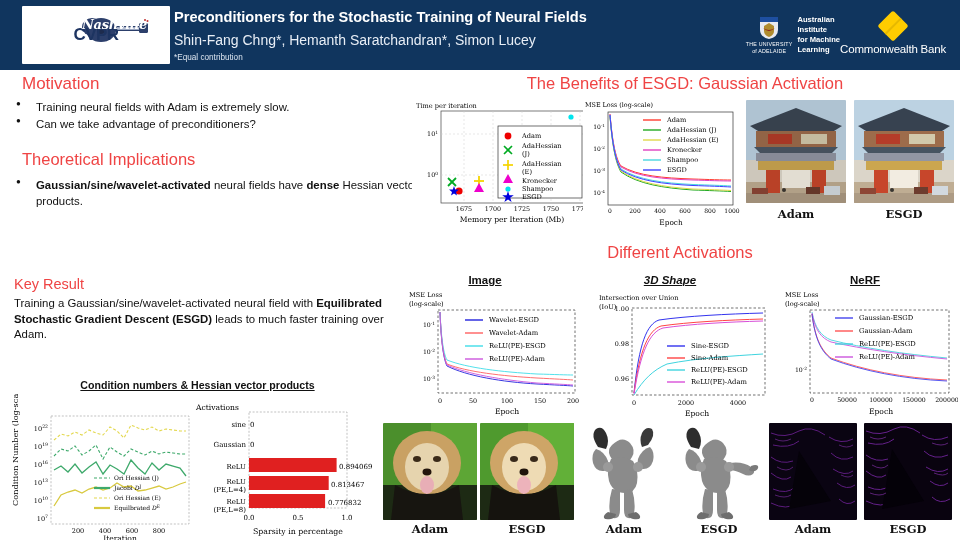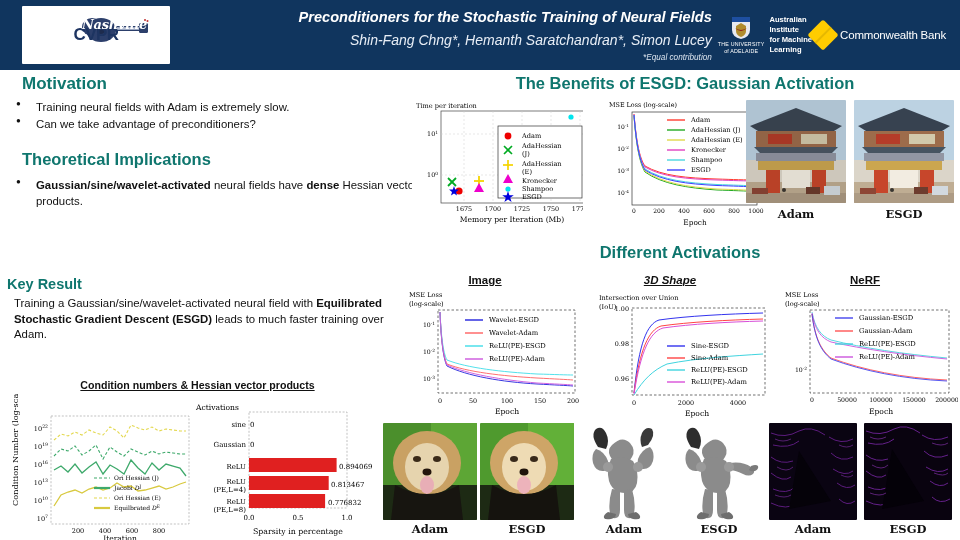--- a/index.html
+++ b/index.html
@@ -30,52 +30,52 @@
   .guitar {
     position:absolute; left:57px; top:8px; width:76px; height:30px; z-index:2;
   }
   .nashville-script {
     position:absolute; left:60px; top:11px; z-index:4;
     font-family:"DejaVu Serif", serif; font-style:italic;
     font-size:13px; color:#ffffff; font-weight:bold;
     letter-spacing:-0.3px;
   }
   .title-block {
-    flex:1; text-align:right; padding-left:4px; padding-right:6px;font-style:italic;
+    flex:1; text-align:left; padding-left:4px; padding-right:6px;
   }
   .poster-title {
     color:#ffffff; font-size:14.6px; font-weight:bold; line-height:1.25;
   }
   .poster-authors {
     color:#e8eef6; font-size:14px; margin-top:6px;
   }
   .poster-equal {
     color:#dbe4ef; font-size:8.2px; margin-top:5px;
   }
   .sponsors { display:flex; align-items:center; margin-right:14px; }
   .uoa { display:flex; align-items:center; gap:5px; }
   .uoa-crest {
     width:22px; height:26px; position:relative;
   }
   .uoa-txt { color:#fff; font-size:5.3px; line-height:1.25; text-align:center; letter-spacing:0.2px;}
   .aiml-txt { color:#fff; font-size:7.6px; font-weight:bold; line-height:1.3; }
-  .cba { display:flex; align-items:center; gap:6px; }
+  .cba { display:flex; align-items:center; gap:6px;flex-direction:column; }
   .cba-diamond {
     width:22px; height:22px; background:#ffcc00; transform:rotate(45deg);
     border-radius:2px; position:relative;
   }
   .cba-diamond:after{
     content:""; position:absolute; left:50%; top:0; width:1.5px; height:100%;
     background:#e6b800; transform:translateX(-50%);
   }
   .cba-name { color:#ffffff; font-size:11.5px; letter-spacing:-0.2px;}
 
   
   .sec-head {
-    color:#0f766e; font-weight:bold; position:absolute;
+    color:#ef4444; font-weight:normal; position:absolute;
   }
   .body-txt { position:absolute; font-size:11.4px; line-height:1.38; color:#111; }
   ul.bullets { list-style:none; position:absolute; }
   ul.bullets li {
     position:relative; padding-left:28px; font-size:11.4px; line-height:1.42;
     margin-bottom:1px;
   }
   ul.bullets li:before {
     content:"\25CF"; position:absolute; left:8px; top:-1px; font-size:8px;
   }
@@ -151,21 +151,21 @@
   <li>Training neural fields with Adam is extremely slow.</li>
   <li>Can we take advantage of preconditioners?</li>
 </ul>
 
 <div class="sec-head" style="left:22px; top:150px; font-size:16.5px;">Theoretical Implications</div>
 
 <ul class="bullets" style="left:8px; top:177px; width:412px;">
   <li><b>Gaussian/sine/wavelet-activated</b><span> neural fields have </span><b>dense</b><span> Hessian vector products.</span></li>
 </ul>
 
-<div class="sec-head" style="left:7px; top:276px; font-size:14.5px;">Key Result</div>
+<div class="sec-head" style="left:14px; top:276px; font-size:14.5px;">Key Result</div>
 <div class="body-txt" style="left:14px; top:296px; width:380px;">
   <span>Training a Gaussian/sine/wavelet-activated neural field</span>
   <span>with </span><b>Equilibrated Stochastic Gradient Descent</b>
   <b>(ESGD)</b><span> leads to much faster training over Adam.</span>
 </div>
 
 <div class="underline-title" style="left:25px; top:379px; width:345px; font-size:10.6px;">Condition numbers &amp; Hessian vector products</div>
 
 <div class="fig" style="left:6px; top:394px; width:190px; height:146px;">
   <svg width="190" height="146" viewBox="0 0 190 146">
@@ -307,21 +307,21 @@
       <text x="52" y="113">1675</text>
       <text x="81" y="113">1700</text>
       <text x="110" y="113">1725</text>
       <text x="139" y="113">1750</text>
       <text x="168" y="113">1775</text>
     </g>
     <text x="100" y="124" font-family="DejaVu Serif, serif" font-size="7.6" text-anchor="middle">Memory per Iteration (Mb)</text>
   </svg>
 </div>
 
-<div class="fig" style="left:583px; top:98px; width:160px; height:130px;padding-left:24px;">
+<div class="fig" style="left:583px; top:98px; width:160px; height:130px;">
   <svg width="160" height="130" viewBox="0 0 160 130">
     <text x="2" y="9" font-family="DejaVu Serif, serif" font-size="6.4">MSE Loss (log-scale)</text>
     <g font-family="DejaVu Serif, serif" font-size="6" text-anchor="end">
       <text x="22" y="31">10<tspan font-size="4.2" dy="-2.2">-1</tspan></text>
       <text x="22" y="53">10<tspan font-size="4.2" dy="-2.2">-2</tspan></text>
       <text x="22" y="75">10<tspan font-size="4.2" dy="-2.2">-3</tspan></text>
       <text x="22" y="97">10<tspan font-size="4.2" dy="-2.2">-4</tspan></text>
     </g>
     <rect x="25" y="14" width="125" height="93" fill="none" stroke="#333" stroke-width="0.7"></rect>
 

